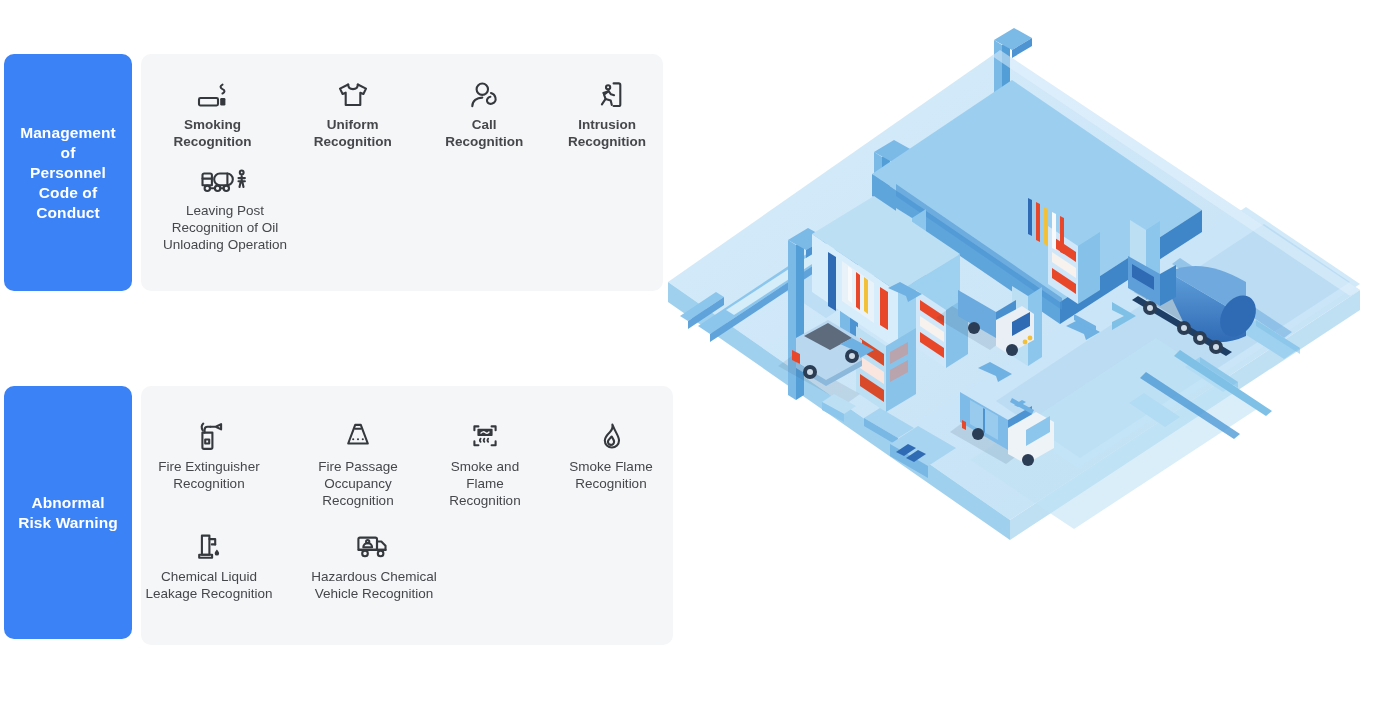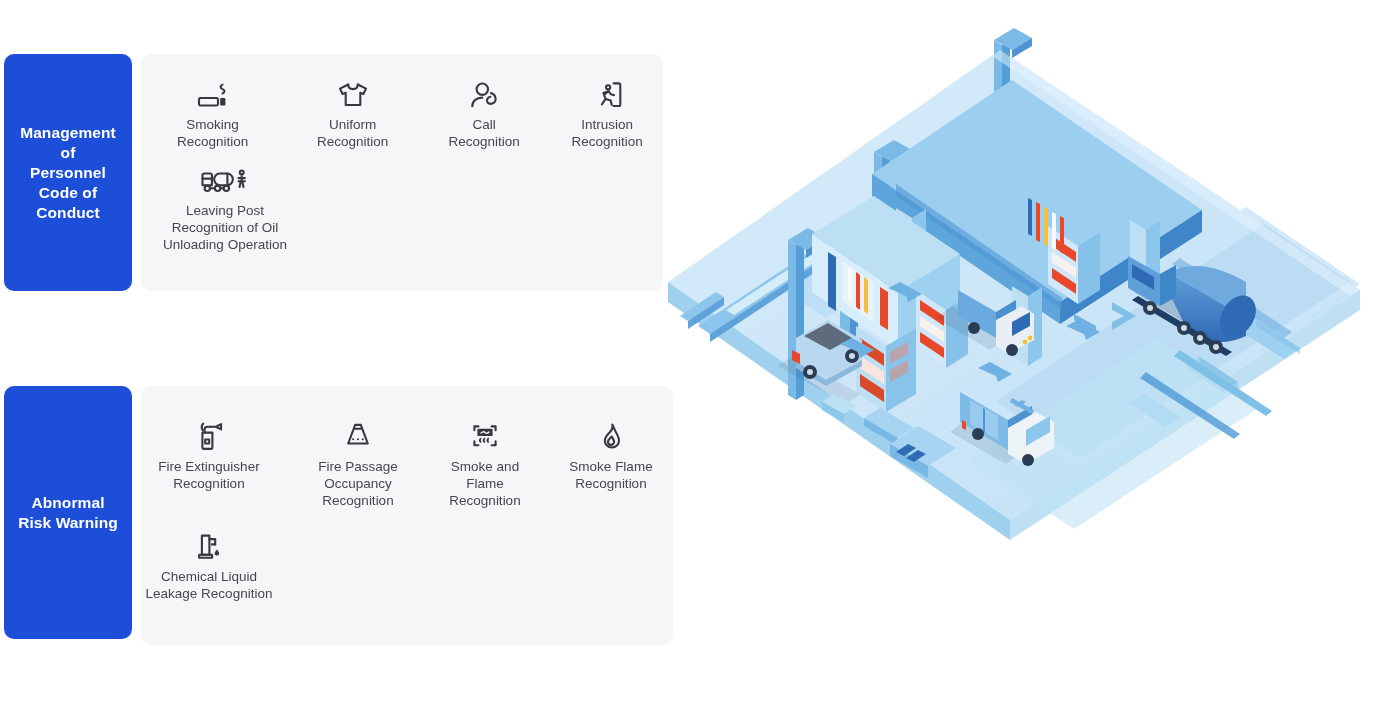--- a/index.html
+++ b/index.html
@@ -18,21 +18,21 @@
   }
 
   
   .panel {
     position: absolute;
     display: flex;
     align-items: stretch;
   }
 
   .panel-label {
-    background: #1d4ed8;
+    background: #3b82f6;
     border-radius: 10px;
     color: #ffffff;
     display: flex;
     align-items: center;
     justify-content: center;
     text-align: center;
     font-size: 15.5px;
     line-height: 20px;
     font-weight: bold;
     letter-spacing: .1px;
@@ -108,21 +108,21 @@
 
   <div class="panel-label" style="width:128px; height:237px;">
     <span style="white-space:pre-line;">Management of
 Personnel
 Code of Conduct</span>
   </div>
 
   <div class="panel-body" style="margin-left:9px; width:522px; height:237px;">
     <div class="rows">
 
-      <div class="row" style="top:22px;">
+      <div class="row" style="top:22px;font-weight:bold;">
         <div class="item" style="width:130px; margin-left:11px;">
           <span class="ico">
             <svg width="36" height="30" viewBox="0 0 36 30" fill="none" stroke="#35383d" stroke-width="2.1" stroke-linecap="round" stroke-linejoin="round">
               <rect x="4" y="18" width="19" height="7.5" rx="1.4"></rect>
               <rect x="25.2" y="18" width="5.2" height="7.5" rx="1.2" fill="#35383d" stroke="none"></rect>
               <path d="M27.5 13.5c2.6-1.2 2.6-3.3 0-4.4-2.6-1.2-2.6-3.3 0-4.5"></path>
             </svg>
           </span>
           <span class="cap">Smoking
 Recognition</span>
@@ -267,20 +267,35 @@
               <path d="M8.2 24.7h12.9v3.1H8.2z"></path>
               <path d="M18.4 9.1h5.8v5.3"></path>
               <path d="M24.2 14.4h-3.4"></path>
               <path d="M25.9 19.6c1.5 1.8 2.2 2.8 2.2 3.8a2.2 2.2 0 0 1-4.4 0c0-1 .7-2 2.2-3.8z" fill="#35383d" stroke="none"></path>
             </svg>
           </span>
           <span class="cap">Chemical Liquid
 Leakage Recognition</span>
         </div>
 
+        <div class="item" style="width:166px; margin-left:6px;">
+          <span class="ico">
+            <svg width="44" height="32" viewBox="0 0 44 32" fill="none" stroke="#35383d" stroke-width="2.1" stroke-linecap="round" stroke-linejoin="round">
+              <rect x="6.4" y="7.6" width="18.6" height="12.3" rx="1.6"></rect>
+              <path d="M25 11.5h4.3l4.2 4.3v4.1H25z"></path>
+              <path d="M6.4 19.9h27.1"></path>
+              <circle cx="13" cy="23.4" r="2.8"></circle>
+              <circle cx="28.6" cy="23.4" r="2.8"></circle>
+              <circle cx="15.7" cy="11.6" r="1.6"></circle>
+              <path d="M11.3 17.3c0-2.6 2-4.2 4.4-4.2s4.4 1.6 4.4 4.2z"></path>
+            </svg>
+          </span>
+          <span class="cap">Hazardous Chemical
+Vehicle Recognition</span>
+        </div>
       </div>
 
     </div>
   </div>
 </div>
 
 <div class="illus">
   <svg width="740" height="560" viewBox="0 0 740 560" fill="none" xmlns="http://www.w3.org/2000/svg">
     <defs>
       <linearGradient id="gTop" x1="0" y1="0" x2="1" y2="1">

